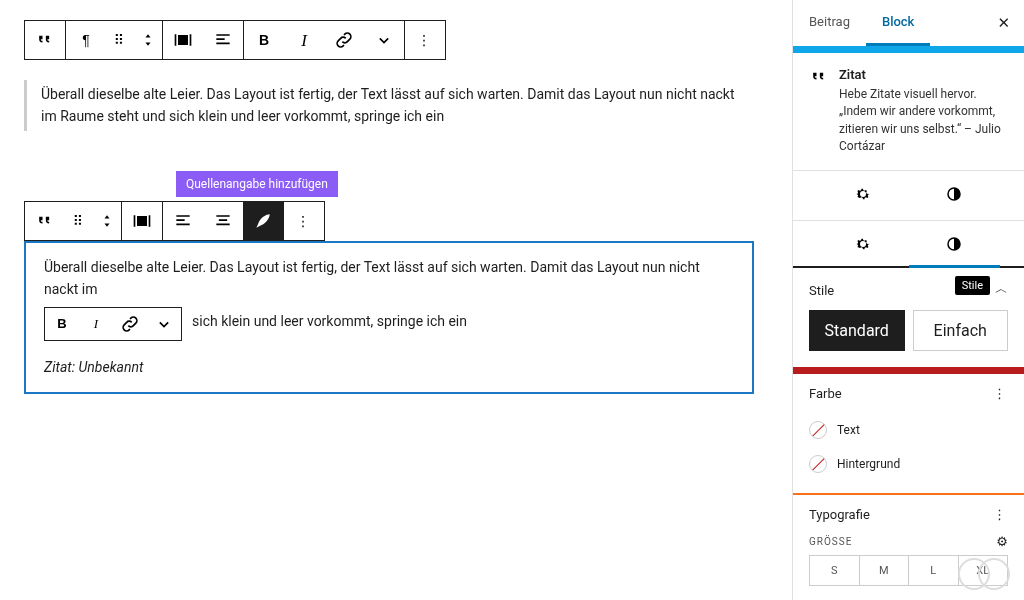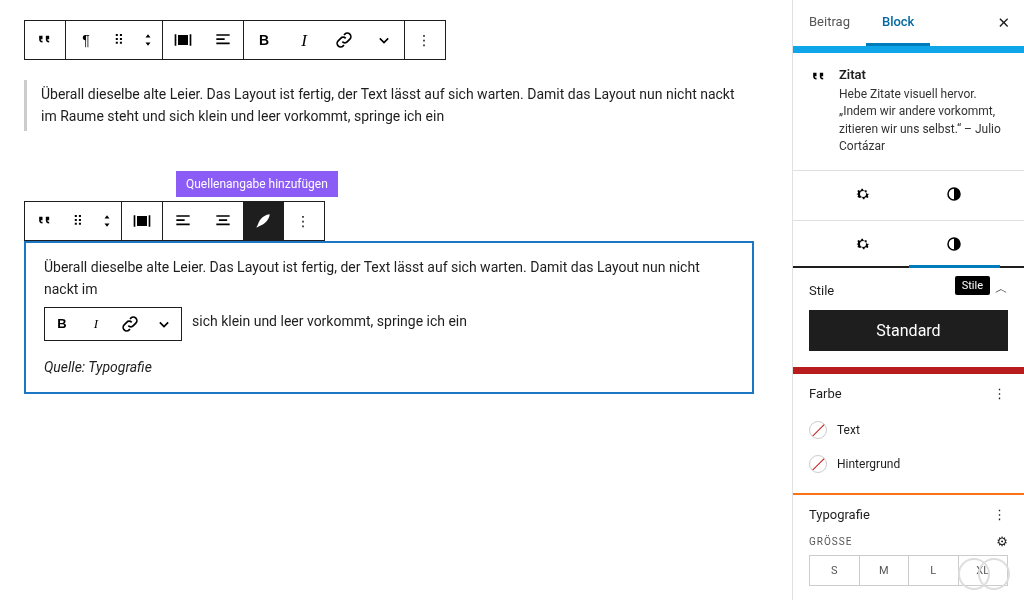--- a/index.html
+++ b/index.html
@@ -189,21 +189,21 @@
               </svg>
             </button>
           <button class="tbtn">
               <svg viewBox="0 0 24 24">
                 <path d="M7 10l5 5 5-5" fill="none" stroke="#000" stroke-width="2"></path>
               </svg>
             </button>
         </div>
         <span style="margin-left:10px;">sich klein und leer vorkommt, springe ich ein</span>
       </div>
-      <span class="cite">Quelle: Typografie</span>
+      <span class="cite">Zitat: Unbekannt</span>
     </div>
   </div>
 
 </div>
 
 <div class="sidebar">
   <div class="tabs">
     <div class="tab">Beitrag</div>
     <div class="tab active">Block</div>
     <div class="tab-close">✕</div>
@@ -243,20 +243,21 @@
 
   <div class="section-head">
     <span>Stile</span>
     <span style="position:relative;">
       <span class="mini-tooltip" style="right:18px; top:-4px;">Stile</span>
       <span class="chev">︿</span>
     </span>
   </div>
   <div class="style-btns">
     <div class="style-btn sel">Standard</div>
+    <div class="style-btn">Einfach</div>
   </div>
 
   <div class="section-head" style="border-top:7px solid #b91c1c;">
     <span>Farbe</span>
     <span class="dots">⋮</span>
   </div>
   <div class="color-list">
     <div class="color-item">
       <span class="swatch"></span>
       <span>Text</span>

